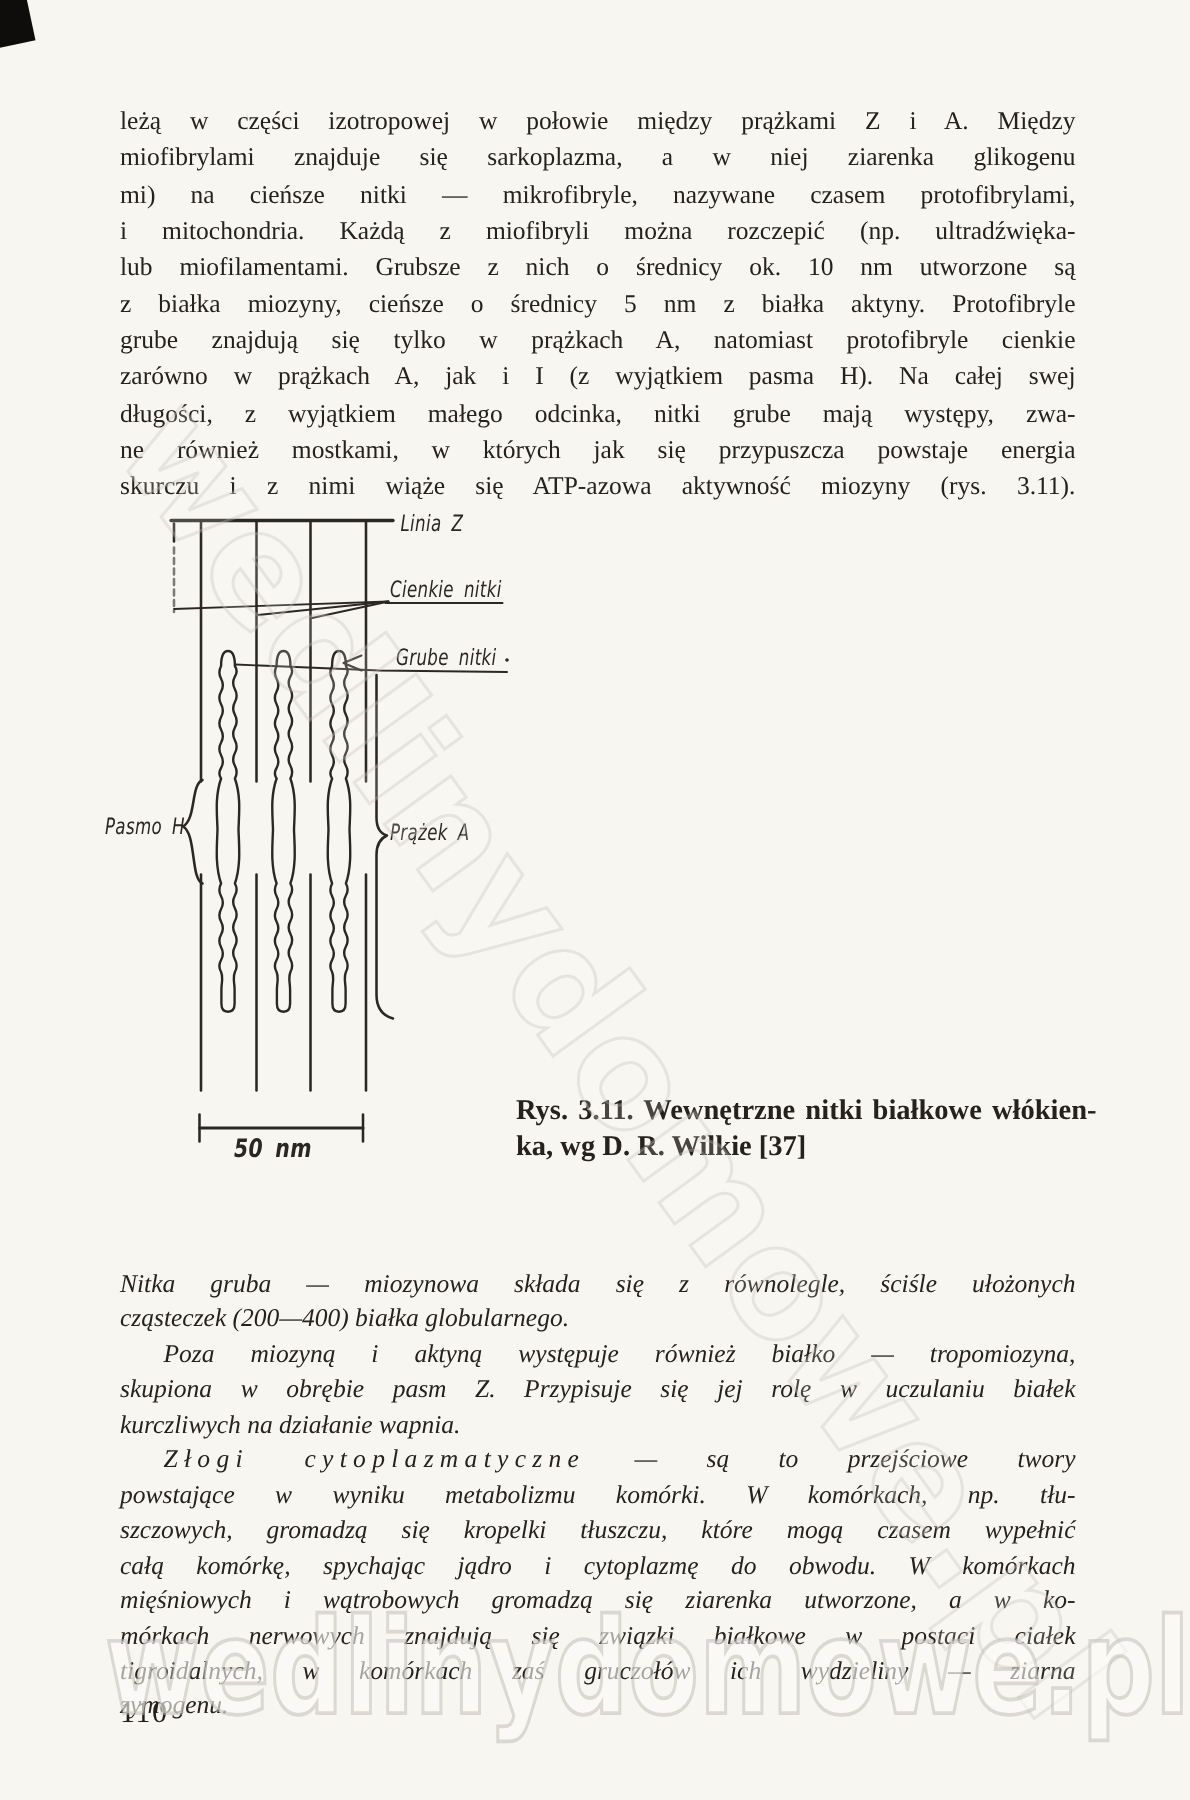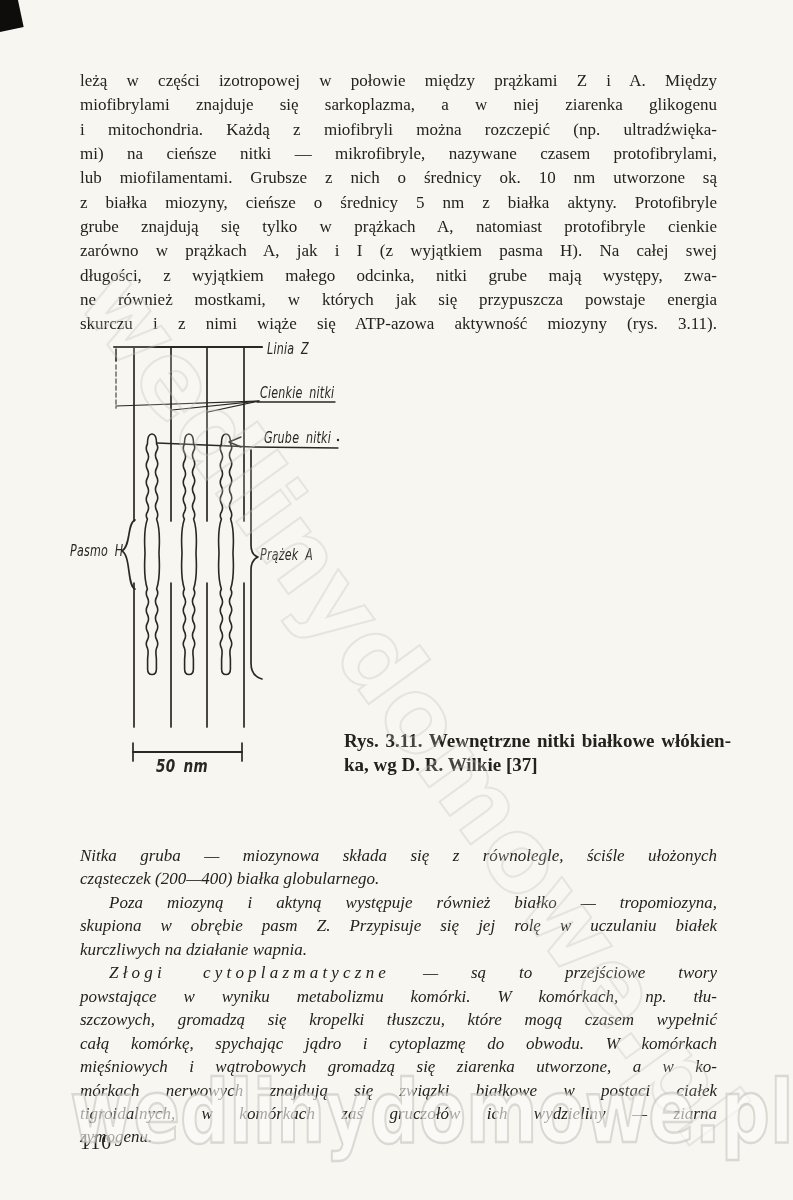--- a/index.html
+++ b/index.html
@@ -65,22 +65,22 @@
 </head>
 <body>
 
 <div class="page">
 
   <div id="corner-artifact"></div>
 
   <div class="tcol" id="para1">
       <div class="tline">leżą w części izotropowej w połowie między prążkami Z i A. Między</div>
       <div class="tline">miofibrylami znajduje się sarkoplazma, a w niej ziarenka glikogenu</div>
+      <div class="tline">mi) na cieńsze nitki — mikrofibryle, nazywane czasem protofibrylami,</div>
       <div class="tline">i mitochondria. Każdą z miofibryli można rozczepić (np. ultradźwięka-</div>
-      <div class="tline">mi) na cieńsze nitki — mikrofibryle, nazywane czasem protofibrylami,</div>
       <div class="tline">lub miofilamentami. Grubsze z nich o średnicy ok. 10 nm utworzone są</div>
       <div class="tline">z białka miozyny, cieńsze o średnicy 5 nm z białka aktyny. Protofibryle</div>
       <div class="tline">grube znajdują się tylko w prążkach A, natomiast protofibryle cienkie</div>
       <div class="tline">zarówno w prążkach A, jak i I (z wyjątkiem pasma H). Na całej swej</div>
       <div class="tline">długości, z wyjątkiem małego odcinka, nitki grube mają występy, zwa-</div>
       <div class="tline">ne również mostkami, w których jak się przypuszcza powstaje energia</div>
       <div class="tline">skurczu i z nimi wiąże się ATP-azowa aktywność miozyny (rys. 3.11).</div>
     </div>
 
   <svg id="diagram" viewBox="0 0 793 1200" xmlns="http://www.w3.org/2000/svg">

